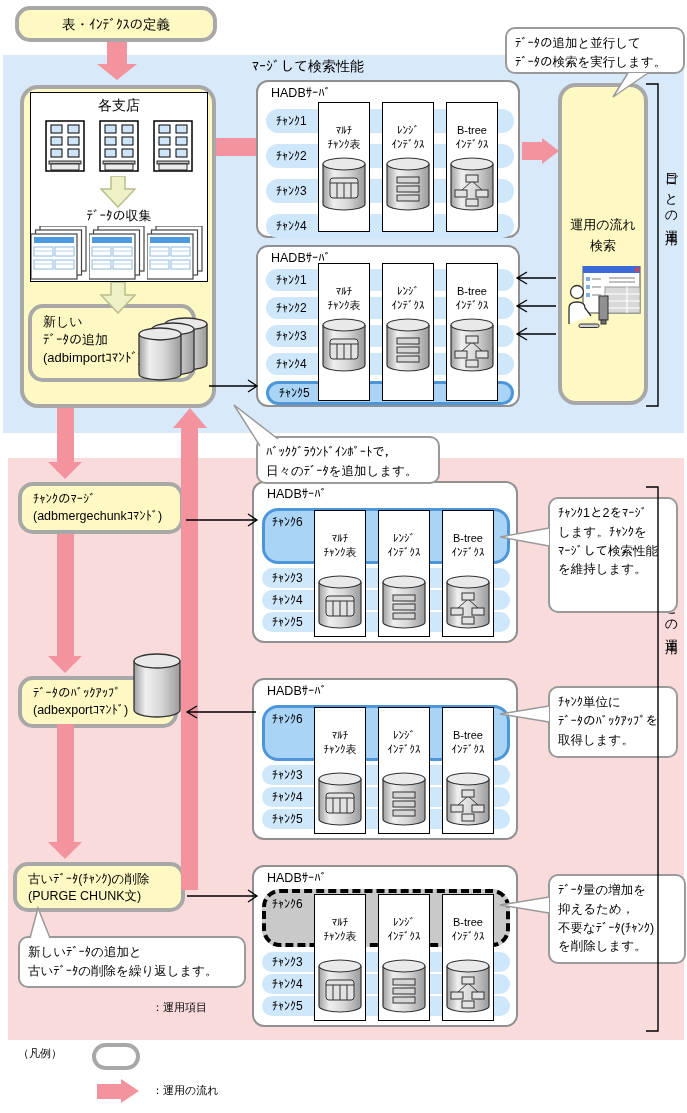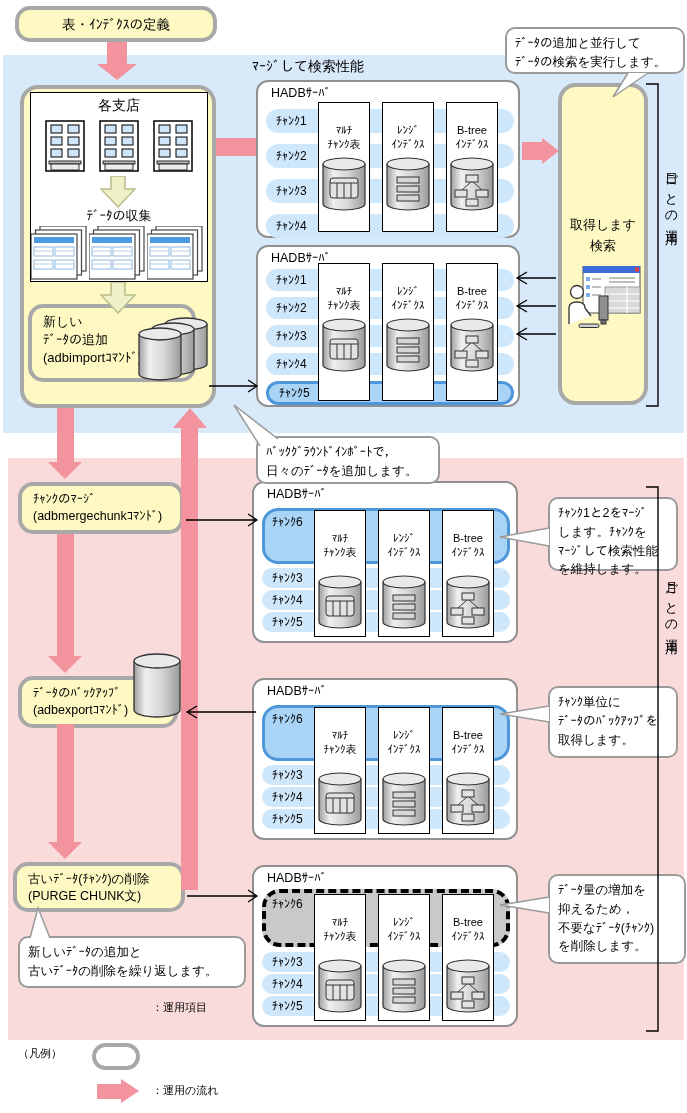--- a/index.html
+++ b/index.html
@@ -328,21 +328,21 @@
             <rect x="17" y="19" width="12" height="7"></rect>
             <rect x="6" y="34" width="12" height="7"></rect>
             <rect x="27" y="34" width="12" height="7"></rect>
             <rect x="17" y="43" width="12" height="7"></rect>
           </g>
         </svg>
     </div>
   </div>
 
   <div class="opbox" style="left:558px;top:83px;width:90px;height:322px;border-radius:18px">
-    <div style="position:absolute;left:0;right:0;top:128px;text-align:center;font-size:13px;line-height:1.6" data-bind="daily_section.search_box">取得します
+    <div style="position:absolute;left:0;right:0;top:128px;text-align:center;font-size:13px;line-height:1.6" data-bind="daily_section.search_box">運用の流れ
 検索</div>
   </div>
   <div class="icon" style="left:565px;top:266px">
     <svg width="76" height="64" viewBox="0 0 76 64">
         <rect x="18" y="0" width="57" height="47" fill="#fff" stroke="#666" stroke-width="1.2"></rect>
         <rect x="18" y="0" width="57" height="7" fill="#3a6bd6"></rect>
         <rect x="70" y="1.5" width="4" height="4" fill="#e04040"></rect>
         <g fill="#7db0e8">
           <rect x="21" y="11" width="4" height="4"></rect>
           <rect x="21" y="19" width="4" height="4"></rect>
@@ -587,21 +587,21 @@
             <rect x="17" y="43" width="12" height="7"></rect>
           </g>
         </svg>
     </div>
   </div>
 
   <div class="callout" style="left:505px;top:27px;width:180px;height:47px" data-bind="daily_section.callout_parallel">ﾃﾞｰﾀの追加と並行して
 ﾃﾞｰﾀの検索を実行します。</div>
   <div class="callout" style="left:256px;top:436px;width:184px;height:48px" data-bind="daily_section.callout_background_import">ﾊﾞｯｸｸﾞﾗｳﾝﾄﾞｲﾝﾎﾟｰﾄで，
 日々のﾃﾞｰﾀを追加します。</div>
-  <div class="callout" style="left:548px;top:497px;width:130px;height:74px" data-bind="monthly_section.callout_merge">ﾁｬﾝｸ1と2をﾏｰｼﾞ
+  <div class="callout" style="left:548px;top:497px;width:130px;height:116px" data-bind="monthly_section.callout_merge">ﾁｬﾝｸ1と2をﾏｰｼﾞ
 します。ﾁｬﾝｸを
 ﾏｰｼﾞして検索性能
 を維持します。</div>
   <div class="callout" style="left:548px;top:874px;width:138px;height:90px" data-bind="monthly_section.callout_purge">ﾃﾞｰﾀ量の増加を
 抑えるため，
 不要なﾃﾞｰﾀ(ﾁｬﾝｸ)
 を削除します。</div>
   <div class="callout" style="left:548px;top:686px;width:130px;height:72px" data-bind="monthly_section.callout_backup">ﾁｬﾝｸ単位に
 ﾃﾞｰﾀのﾊﾞｯｸｱｯﾌﾟを
 取得します。</div>

